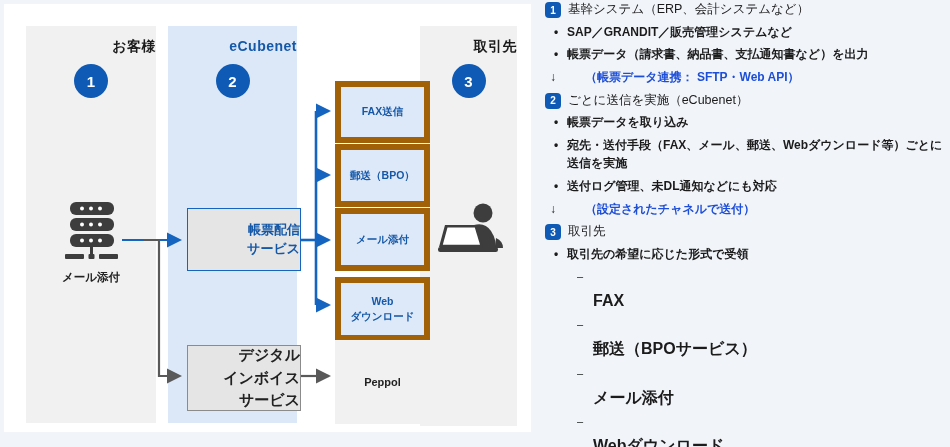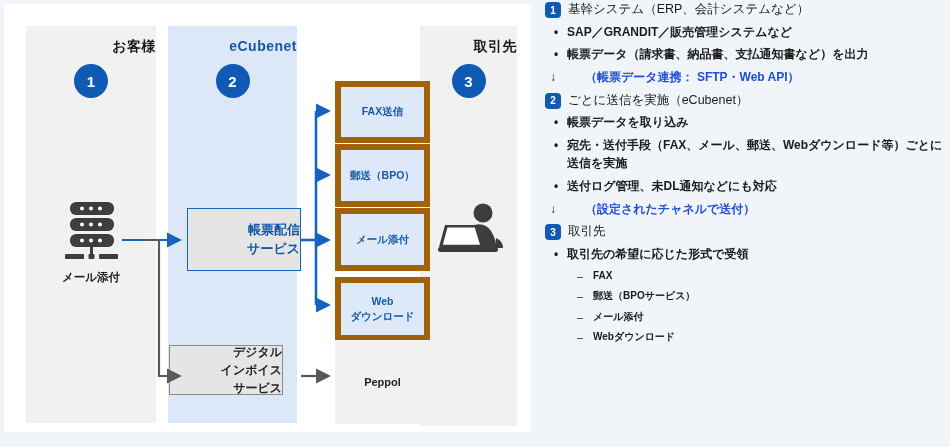--- a/index.html
+++ b/index.html
@@ -99,24 +99,24 @@
   }
   #box-delivery {
     left: 183px; top: 204px; width: 114px; height: 63px;
     border: 1.4px solid #1565c0;
     color: #1558a8;
     font-size: 13px;
     font-weight: bold;
     line-height: 1.45;
   }
   #box-invoice {
-    left: 165px; top: 341px; width: 114px; height: 50px;
+    left: 183px; top: 341px; width: 114px; height: 66px;
     border: 1.2px solid #8b8b8b;
     color: #222;
-    font-size: 12px;
+    font-size: 15px;
     font-weight: bold;
     line-height: 1.5;
   }
 
   
   .channel-box {
     position: absolute;
     left: 331px;
     width: 95px;
     box-sizing: border-box;
@@ -243,24 +243,25 @@
   }
   .sub-dash {
     flex: 0 0 auto;
     width: 26px;
     text-align: center;
     font-size: 11px;
     color: #1b1b1b;
     line-height: 1.6;
   }
   .sub-text {
-    font-size: 10px;
+    font-size: 16px;
     font-weight: bold;
     color: #1b1b1b;
     line-height: 1.6;
+    margin-top: 20px;
   }
 </style>
 </head>
 <body>
 
 <div id="diagram-card">
 
   <div class="lane" id="lane-customer">
     <div class="lane-title">お客様</div>
     <div class="lane-badge">1</div>

